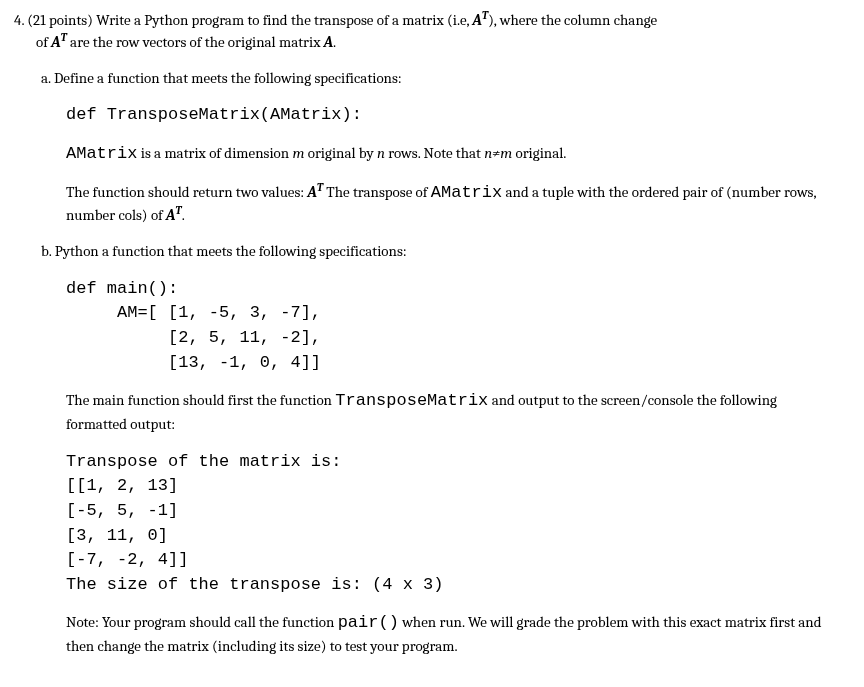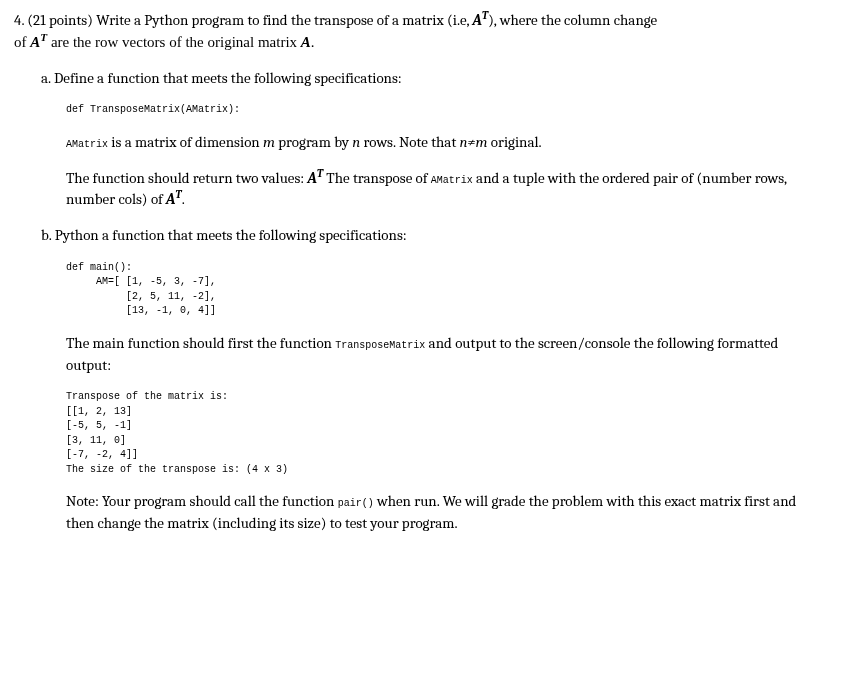--- a/index.html
+++ b/index.html
@@ -7,28 +7,28 @@
     font-size: 15px;
     line-height: 1.45;
     color: #000;
     background: #fff;
     margin: 0;
     padding: 10px 14px 14px 14px;
     width: 836px;
   }
   .mono {
     font-family: "Courier New", Courier, monospace;
-    font-size: 10px;
+    font-size: 17px;
   }
   .q-header {
     margin: 0 0 12px 0;
   }
   .q-header .indent-line {
     display: block;
-    font-family: Liberation Serif, serif;
+    margin-left: 22px;
   }
   .sub-item {
     margin: 14px 0 14px 27px;
   }
   .block {
     margin: 14px 0 14px 52px;
   }
   .block-narrow {
     margin: 14px 0 14px 52px;
     max-width: 760px;
@@ -47,21 +47,21 @@
   <span class="indent-line">
     <span>of </span><span class="bold-italic"><span>A</span><sup>T</sup></span><span> are the row vectors of the original matrix </span><span class="bold-italic">A</span><span>.</span>
   </span>
 </div>
 
 <div class="sub-item">a. Define a function that meets the following specifications:</div>
 
 <div class="block mono">def TransposeMatrix(AMatrix):</div>
 
 <div class="block-narrow">
-  <span class="mono">AMatrix</span><span> is a matrix of dimension </span><span class="italic">m</span><span> program by </span><span class="italic">n</span><span> rows.  Note that </span><span class="italic">n≠m</span><span> original.</span>
+  <span class="mono">AMatrix</span><span> is a matrix of dimension </span><span class="italic">m</span><span> original by </span><span class="italic">n</span><span> rows.  Note that </span><span class="italic">n≠m</span><span> original.</span>
 </div>
 
 <div class="block-narrow">
   <span>The function should return two values:  </span><span class="bold-italic"><span>A</span><sup>T</sup></span><span> The transpose of </span><span class="mono">AMatrix</span><span>  and a tuple with the ordered pair of (number rows, number cols) of </span><span class="bold-italic"><span>A</span><sup>T</sup></span><span>.</span>
 </div>
 
 <div class="sub-item">b. Python a function that meets the following specifications:</div>
 
 <div class="block mono prewrap">def main():
      AM=[ [1, -5, 3, -7],

